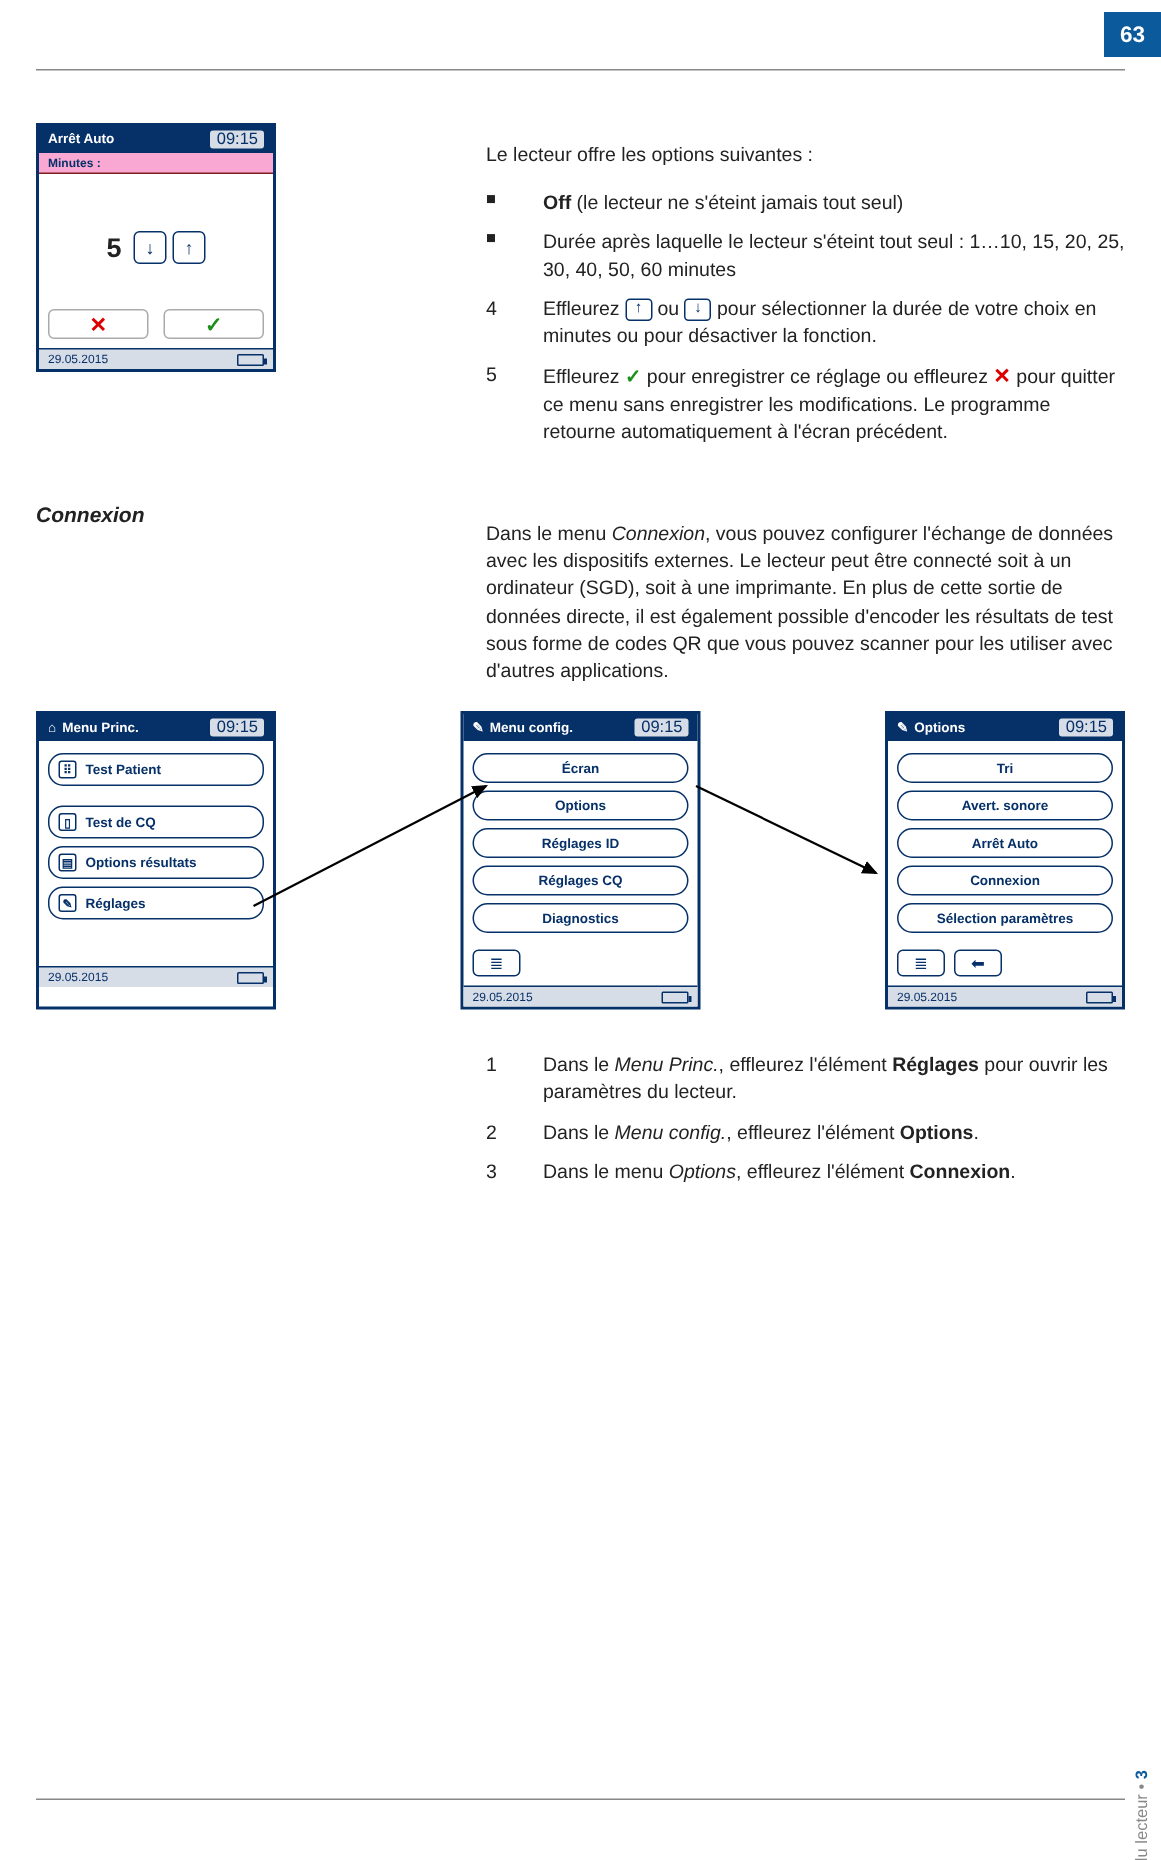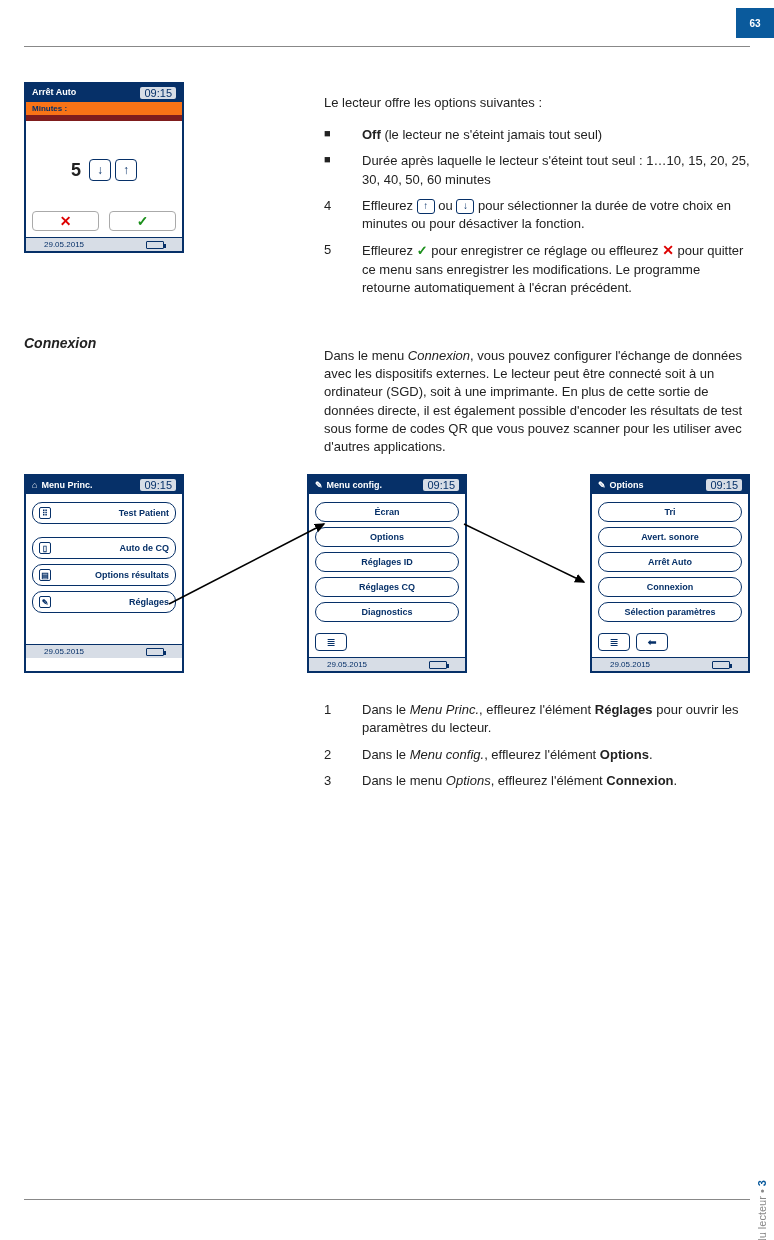--- a/index.html
+++ b/index.html
@@ -1,17 +1,17 @@
 <!DOCTYPE html>
 <html><head>
 <meta charset="utf-8">
 <style>
   * { box-sizing: border-box; margin: 0; padding: 0; }
   body { font-family: Arial, Helvetica, sans-serif; font-size: 13px; color: #222; width: 774px; height: 1240px; position: relative; background: #fff; }
-  .page-tab { position: absolute; top: 8px; right: 0; width: 38px; height: 30px; background: #0a5a9c; color: #fff; font-weight: bold; font-size: 10px; display: flex; align-items: center; justify-content: center; }
+  .page-tab { position: absolute; top: 8px; right: 0; width: 38px; height: 30px; background: #0a5a9c; color: #fff; font-weight: bold; font-size: 15px; display: flex; align-items: center; justify-content: center; }
   .hr-top { position: absolute; top: 46px; left: 24px; right: 24px; border-top: 1px solid #888; }
   .hr-bottom { position: absolute; bottom: 40px; left: 24px; right: 24px; border-top: 1px solid #888; }
   .content { position: absolute; top: 82px; left: 24px; right: 24px; }
   .two-col { display: flex; gap: 30px; }
   .col-left { width: 270px; flex: 0 0 270px; }
   .col-right { flex: 1; line-height: 1.4; margin-top: 12px; }
   .section-heading { font-weight: bold; font-style: italic; font-size: 14px; }
   .sp { height: 14px; }
   .bullet-row, .num-row { display: flex; gap: 20px; margin-bottom: 8px; }
   .bullet-row .mark { width: 18px; font-size: 11px; }
@@ -20,38 +20,38 @@
   .inline-icon { display: inline-flex; align-items: center; justify-content: center; width: 18px; height: 15px; border: 1px solid #063068; border-radius: 3px; vertical-align: middle; font-size: 10px; color: #063068; background:#fff; }
   .inline-check { color: #1a8f1a; font-weight: bold; }
   .inline-x { color: #d00; font-weight: bold; font-size: 14px; }
 
   
   .device { width: 160px; border: 2px solid #063068; background: #fff; font-size: 9px; color: #063068; }
   .dev-header { background: #063068; color: #fff; padding: 3px 6px; font-size: 9px; font-weight: bold; display: flex; justify-content: space-between; }
   .dev-header .title-wrap { display:flex; align-items:center; gap:4px;}
   .dev-title { }
   .dev-time { font-weight: normal; background:#d7dde6; color:#063068; padding:0 4px; border-radius:2px; font-size:11px;}
-  .dev-sub { background: #f97316; color: #063068; font-weight: bold; padding: 2px 6px; font-size: 8px; border-bottom:6px solid #7f1d1d;}
+  .dev-sub { background: #f9a8d4; color: #063068; font-weight: bold; padding: 2px 6px; font-size: 8px; border-bottom:1px solid #7f1d1d;}
   .dev-body { padding: 8px 6px 6px; min-height: 100px; display:flex; flex-direction:column; }
-  .dev-footer { border-top: 1px solid #063068; display: flex; justify-content: space-between; align-items: center; padding: 2px 18px; font-size: 8px; background:#d7dde6;}
+  .dev-footer { border-top: 1px solid #063068; display: flex; justify-content: space-between; align-items: center; padding: 2px 6px; font-size: 8px; background:#d7dde6;}
   .battery { width: 18px; height: 8px; border: 1px solid #063068; border-radius: 1px; position: relative; }
   .battery::after { content:""; position:absolute; right:-3px; top:2px; width:2px; height:4px; background:#063068; }
 
   .stepper { display: flex; align-items: center; justify-content: center; gap: 4px; margin:30px 0;}
   .step-val { font-size: 18px; font-weight: bold; color:#222; margin-right:4px;}
   .arrow-btn { width: 22px; height: 22px; border: 1px solid #063068; border-radius: 4px; display:flex; align-items:center; justify-content:center; font-size:12px; color:#063068; background:#fff;}
   .btn-row { display:flex; gap:10px; margin-top:auto; }
   .big-btn { flex:1; height:20px; border:1px solid #aaa; border-radius:4px; display:flex; align-items:center; justify-content:center; font-size:14px; background:#fff;}
   .big-btn.green { color:#1a8f1a; font-weight:bold;}
   .big-btn.red { color:#d00; font-weight:bold;}
 
   .menu-btn { border:1px solid #063068; border-radius:10px; padding:4px 6px; margin-bottom:5px; font-size:9px; font-weight:bold; text-align:center; color:#063068; display:flex; align-items:center; gap:6px; justify-content:center; background:#fff; }
   .menu-btn.left-icon { justify-content:flex-start; }
   .minicon { width:12px; height:12px; flex:0 0 12px; border:1px solid #063068; border-radius:2px; font-size:8px; display:flex; align-items:center; justify-content:center; }
-  .menu-label { flex:1; text-align:right; }
+  .menu-label { flex:1; text-align:left; }
 
   .screens-row { position: relative; margin-top: 18px; }
   .screens-flex { display:flex; justify-content: space-between; }
   .arrow-svg { position:absolute; top:0; left:0; pointer-events:none; }
 
   .footer-bottom-row { display:flex; gap:6px; margin-top:6px;}
   .foot-btn { width:32px; height:18px; border:1px solid #063068; border-radius:4px; display:flex; align-items:center; justify-content:center; font-size:11px; color:#063068; background:#fff;}
 
   .side-label { position:absolute; right: 6px; bottom: 60px; transform: rotate(-90deg); transform-origin: right bottom; font-size: 11px; color: #888; white-space: nowrap; }
   .side-label .chap { color:#0a5a9c; font-weight:bold;}
@@ -149,21 +149,21 @@
           <span class="dev-time">09:15</span>
         </div>
         <div class="dev-body" style="min-height:150px;">
           <div class="menu-btn left-icon">
               <span class="minicon">⠿</span>
               <span class="menu-label">Test Patient</span>
             </div>
           <div style="height:8px"></div>
           <div class="menu-btn left-icon">
               <span class="minicon">▯</span>
-              <span class="menu-label">Auto de CQ</span>
+              <span class="menu-label">Test de CQ</span>
             </div>
           <div class="menu-btn left-icon">
               <span class="minicon">▤</span>
               <span class="menu-label">Options résultats</span>
             </div>
           <div class="menu-btn left-icon">
               <span class="minicon">✎</span>
               <span class="menu-label">Réglages</span>
             </div>
         </div>

